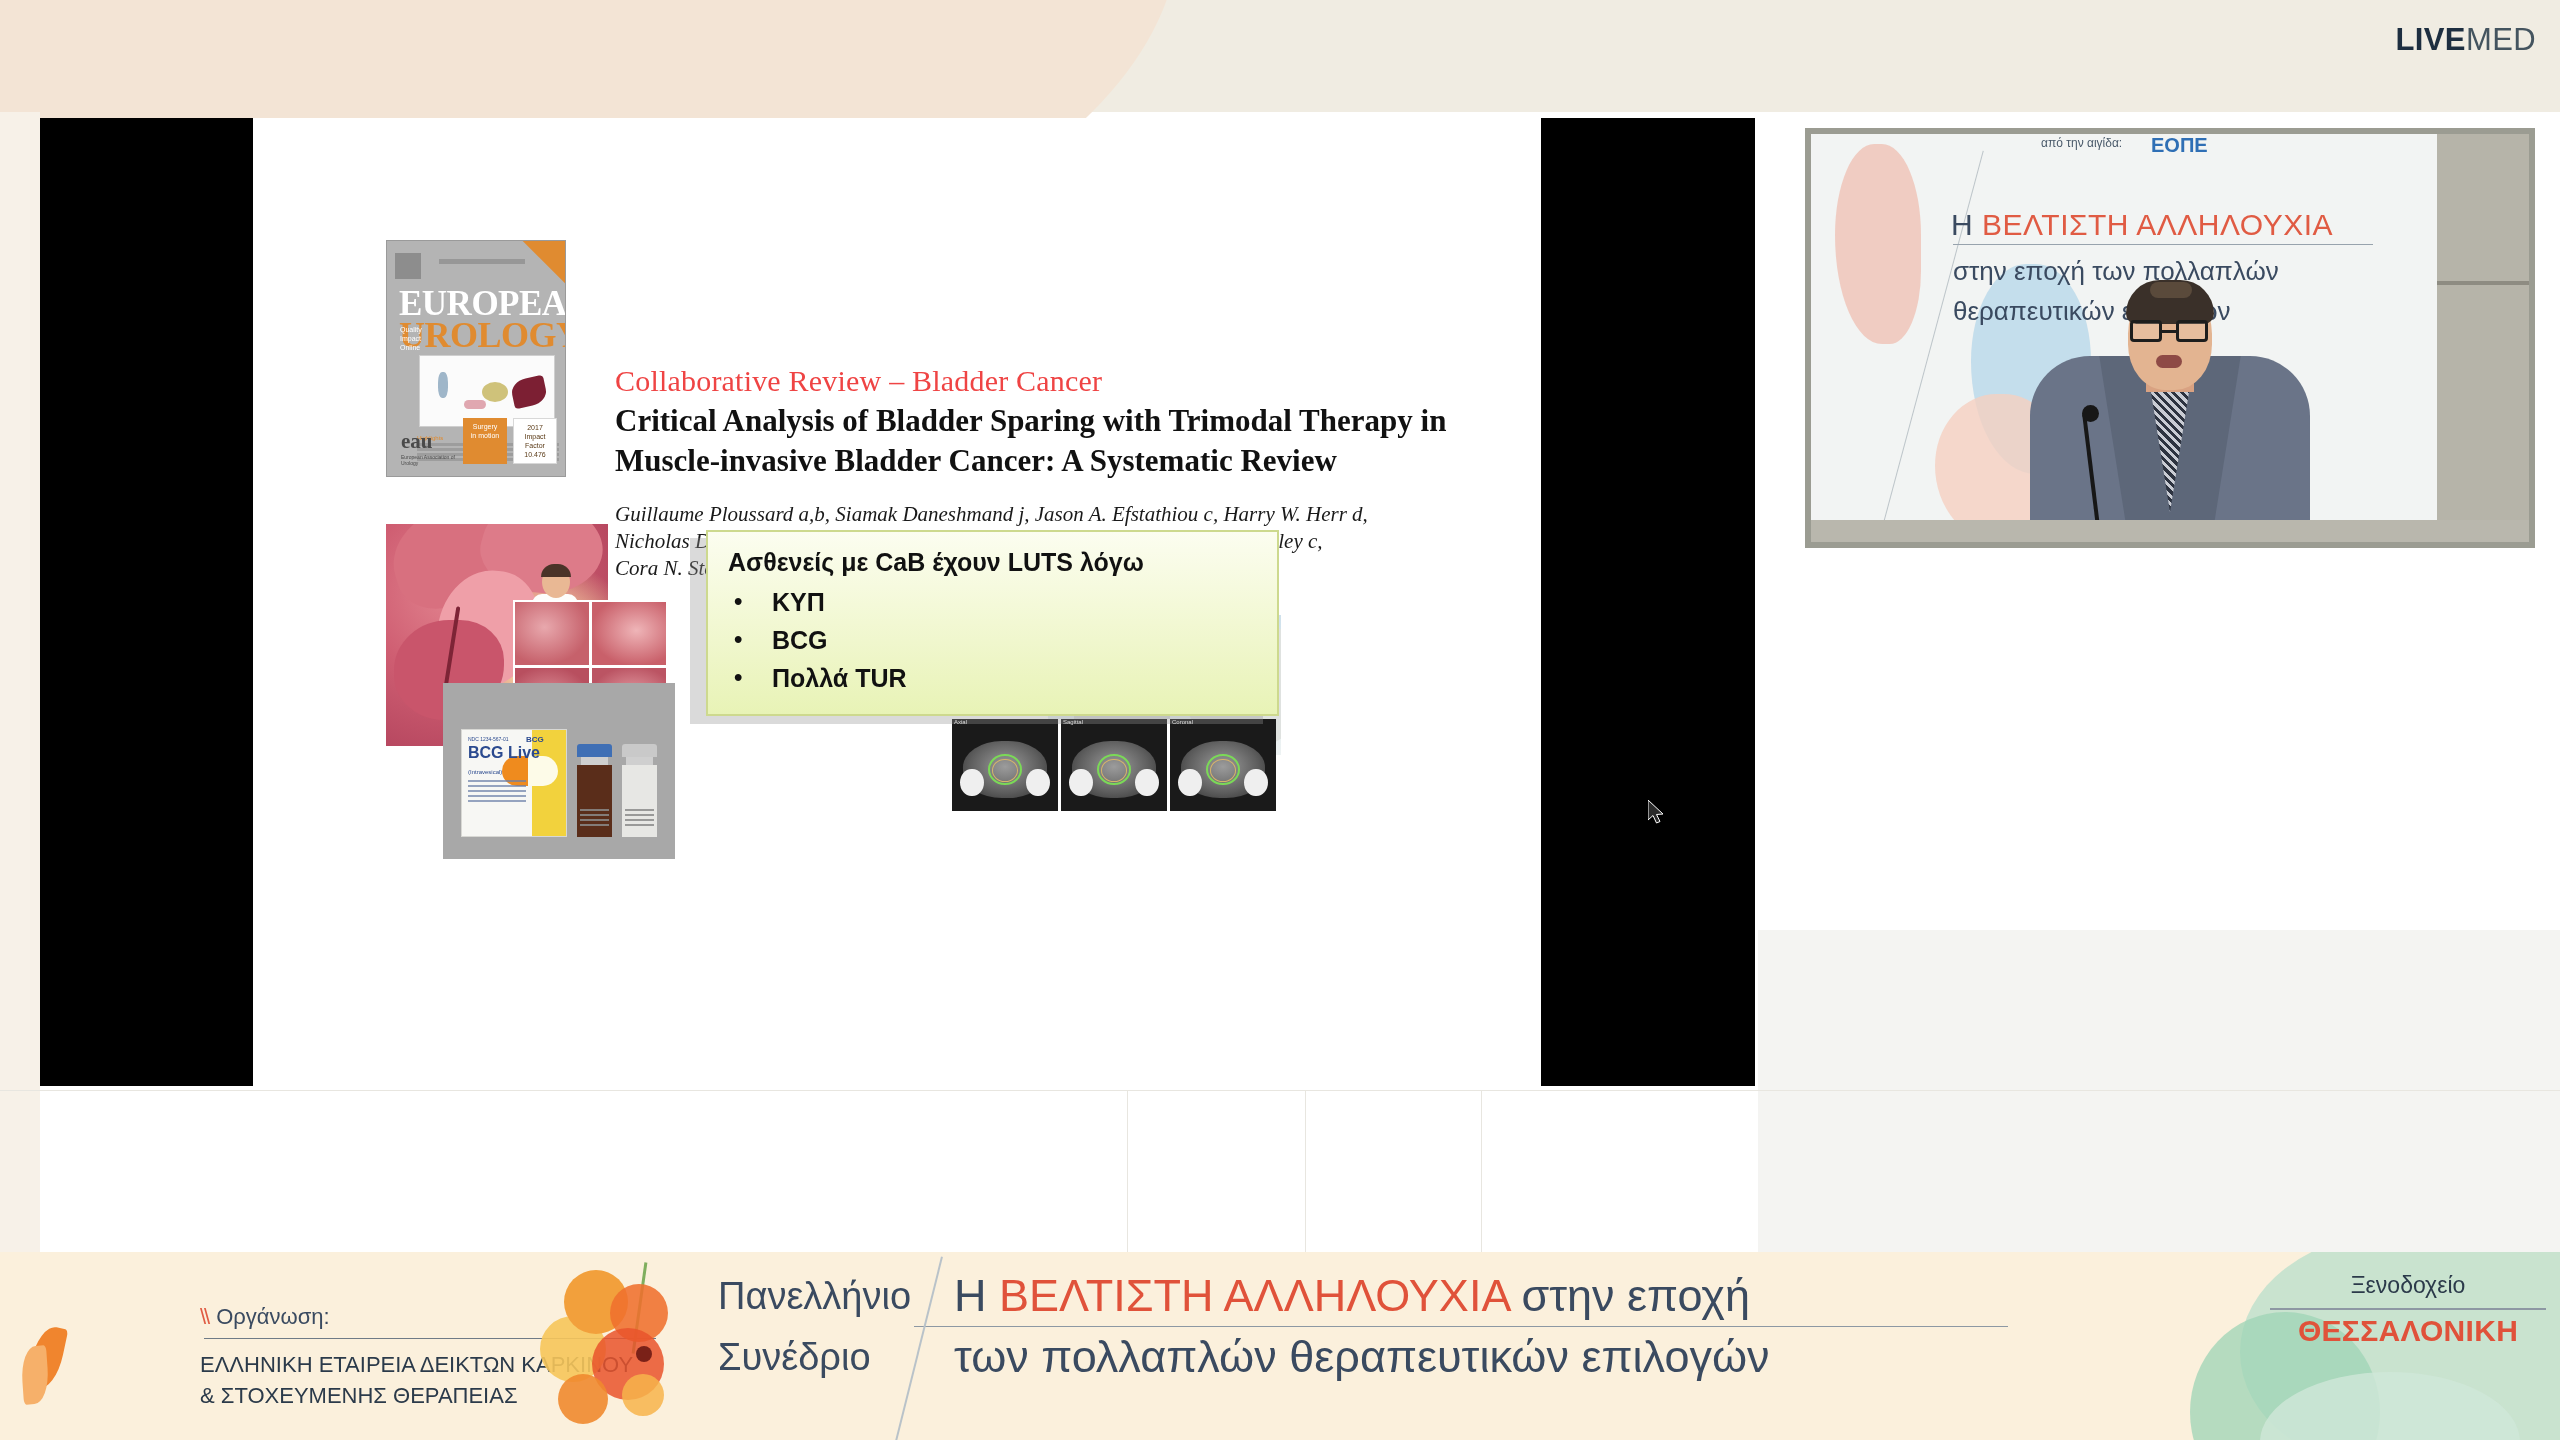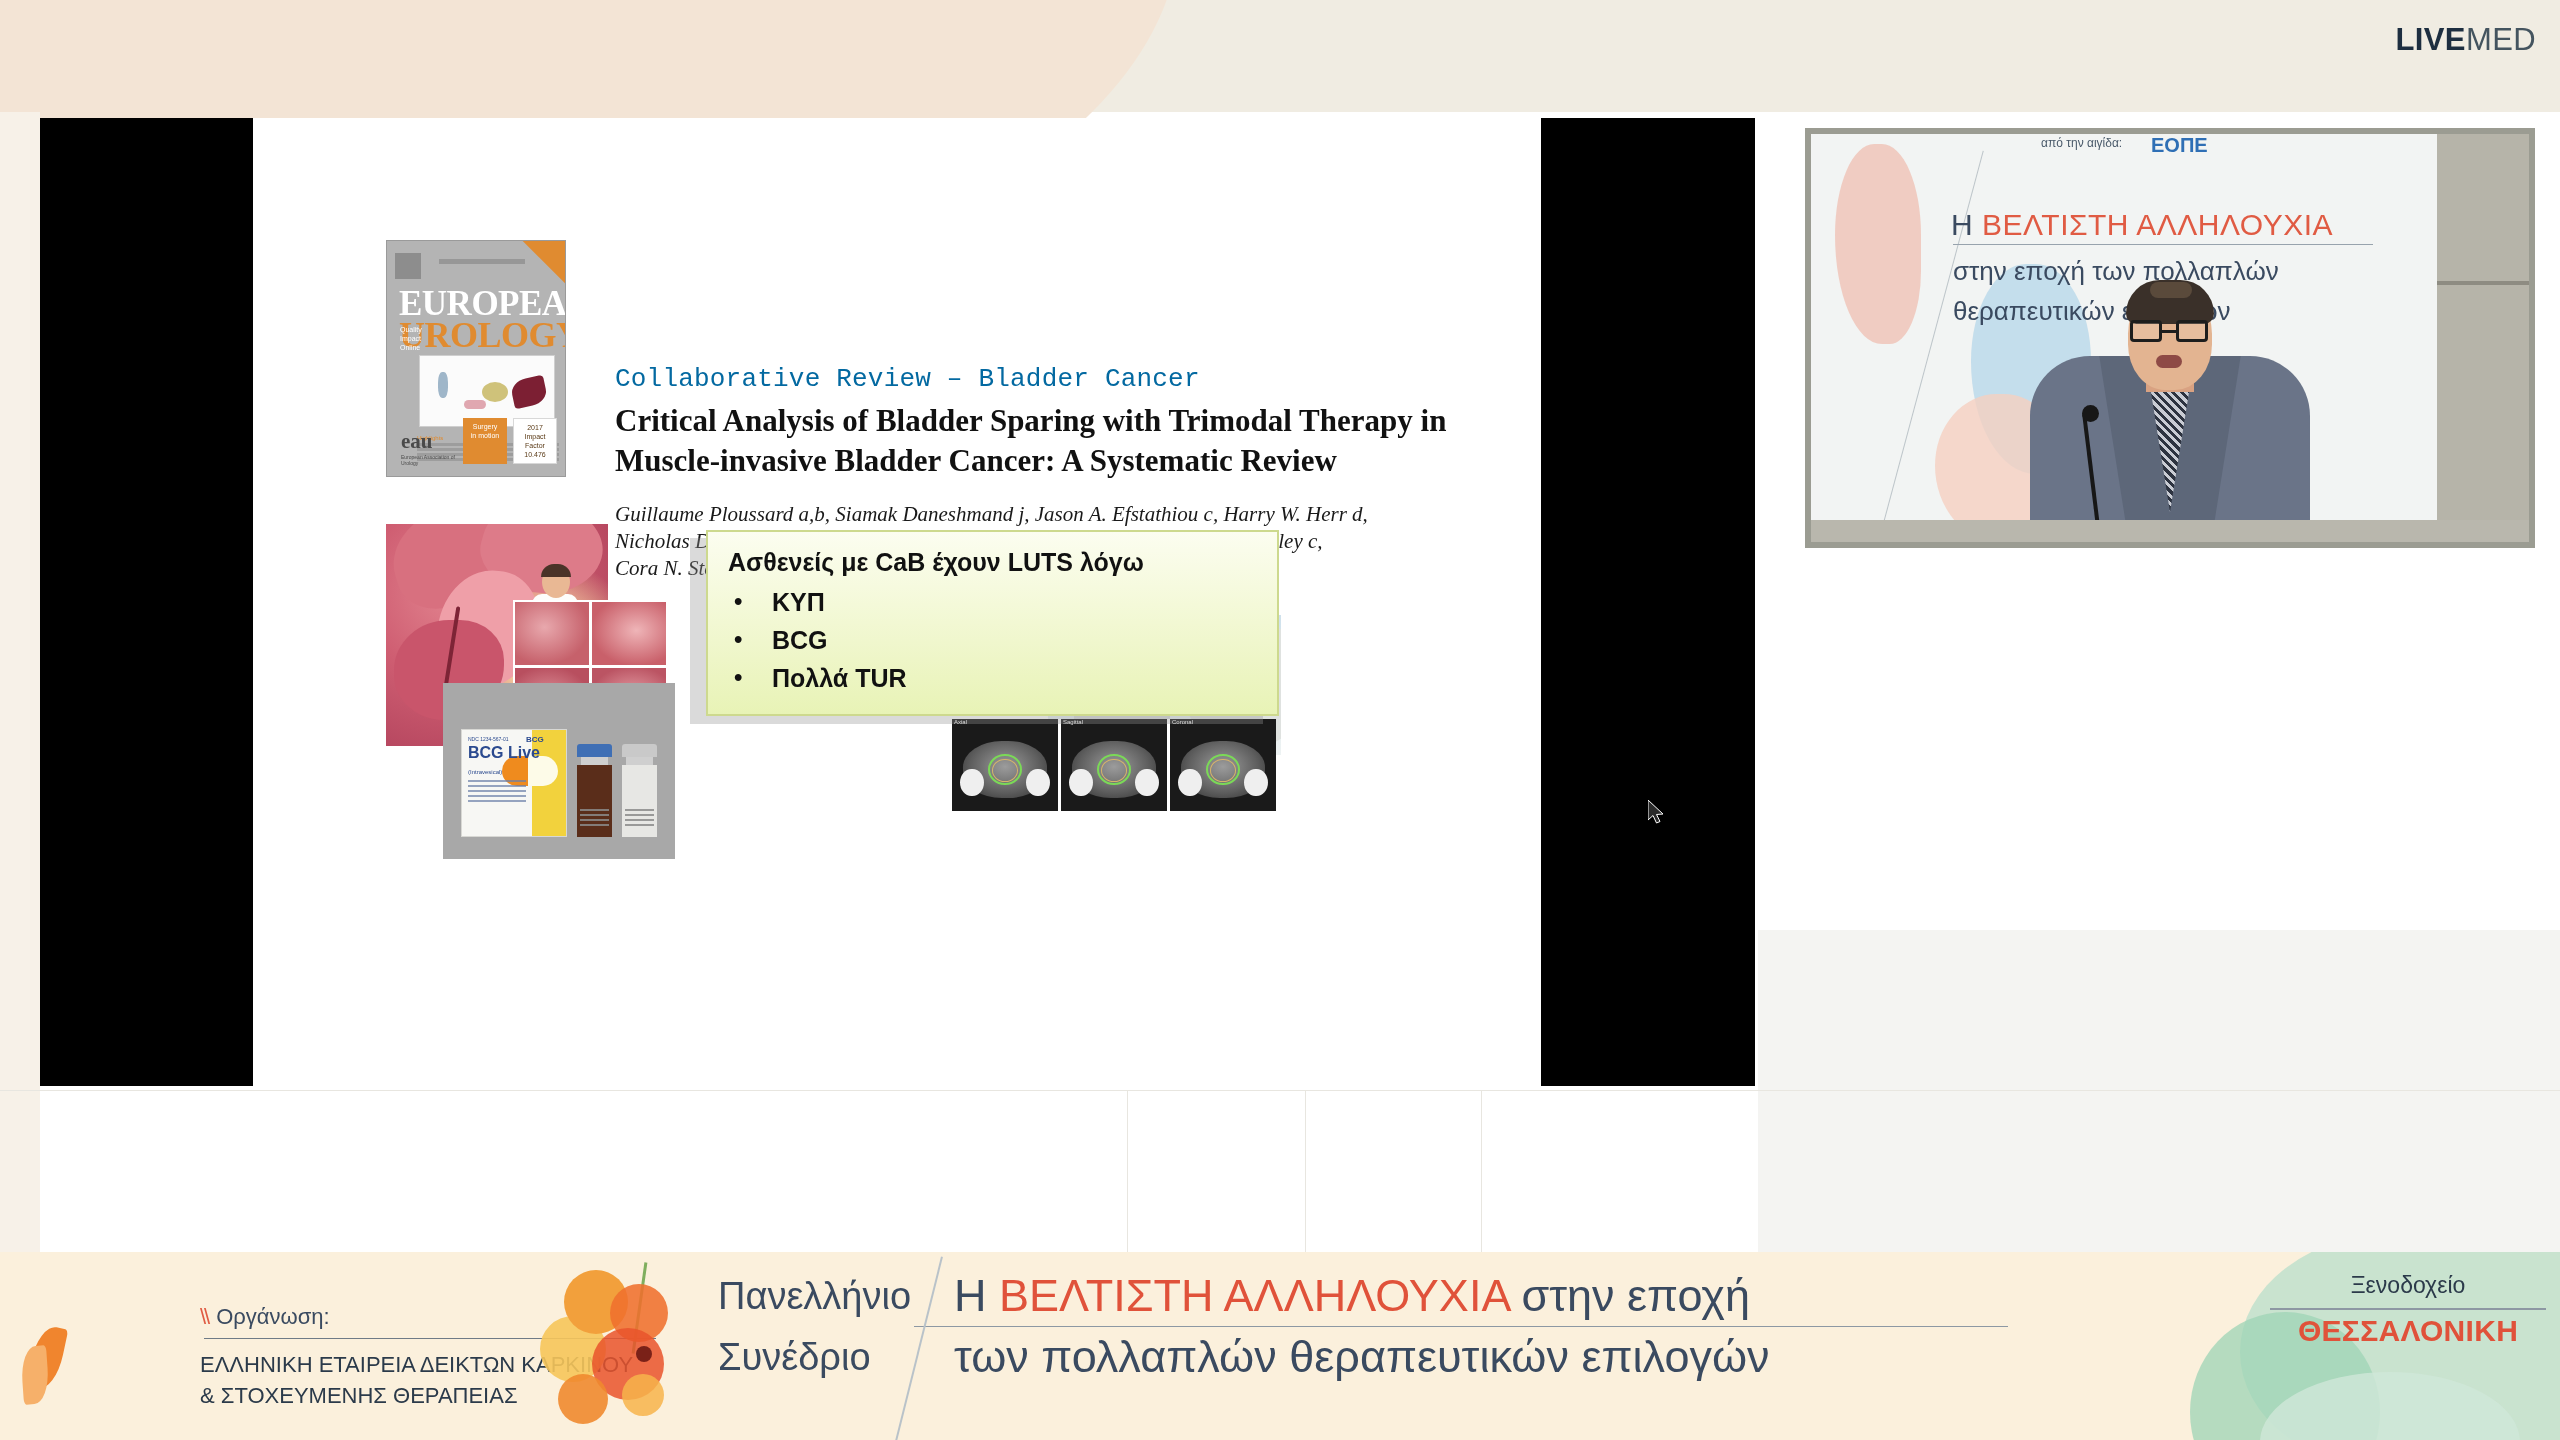--- a/index.html
+++ b/index.html
@@ -105,22 +105,22 @@
   .jc-eau .eau-sub { font-size: 5px; color: #4a4a4a; }
   .jc-badge-a, .jc-badge-b {
     position: absolute; bottom: 12px; width: 44px; height: 46px;
     font-size: 7px; line-height: 9px; text-align: center; padding-top: 4px;
   }
   .jc-badge-a { right: 58px; background: #e08b30; color: #fff; }
   .jc-badge-b { right: 8px; background: #fff; color: #5a3a16; border:1px solid #d8d8d8;}
 
   .kicker {
     position: absolute; left: 362px; top: 246px; width: 880px;
-    font-family: Liberation Mono, monospace;
-    font-size: 26px; color: #0369a1; letter-spacing: .2px;
+    font-family: Liberation Serif, serif;
+    font-size: 30px; color: #ef4444; letter-spacing: .2px;
   }
   .ptitle {
     position: absolute; left: 362px; top: 283px; width: 880px;
     font-family: "Liberation Serif", serif; font-weight: 700;
     font-size: 31px; line-height: 40px; color: #111;
   }
   .pauthors {
     position: absolute; left: 362px; top: 383px; width: 880px;
     font-family: "Liberation Serif", serif; font-style: italic;
     font-size: 21px; line-height: 27px; color: #1a1a1a;

